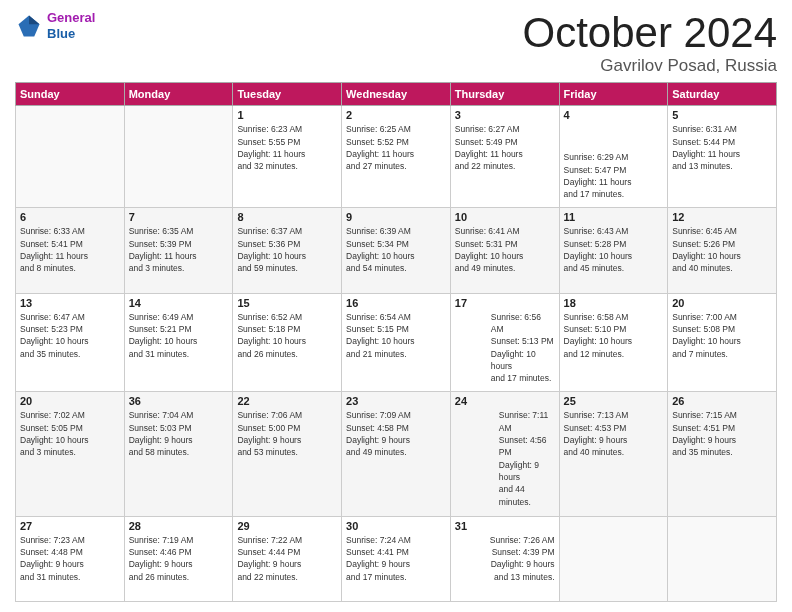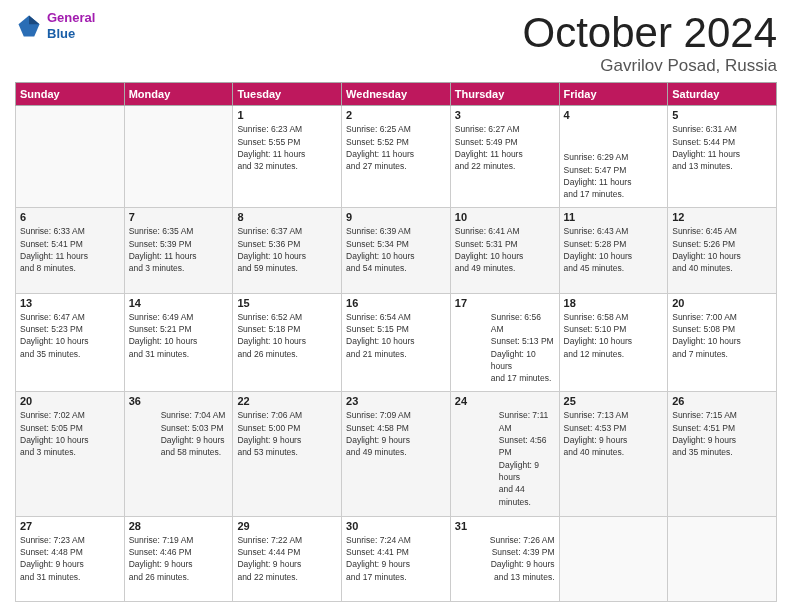--- a/index.html
+++ b/index.html
@@ -273,21 +273,21 @@
         <tr>
           <td>
             <span class="day-num">20</span>
             <div class="day-detail" style="white-space: pre-line;">Sunrise: 7:02 AM
 Sunset: 5:05 PM
 Daylight: 10 hours
 and 3 minutes.</div>
           </td>
           <td>
             <span class="day-num">36</span>
-            <div class="day-detail" style="white-space: pre-line; margin-left: 32px;">Sunrise: 7:04 AM
+            <div class="day-detail" style="white-space: pre-line;">Sunrise: 7:04 AM
 Sunset: 5:03 PM
 Daylight: 9 hours
 and 58 minutes.</div>
           </td>
           <td>
             <span class="day-num">22</span>
             <div class="day-detail" style="white-space: pre-line;">Sunrise: 7:06 AM
 Sunset: 5:00 PM
 Daylight: 9 hours
 and 53 minutes.</div>

